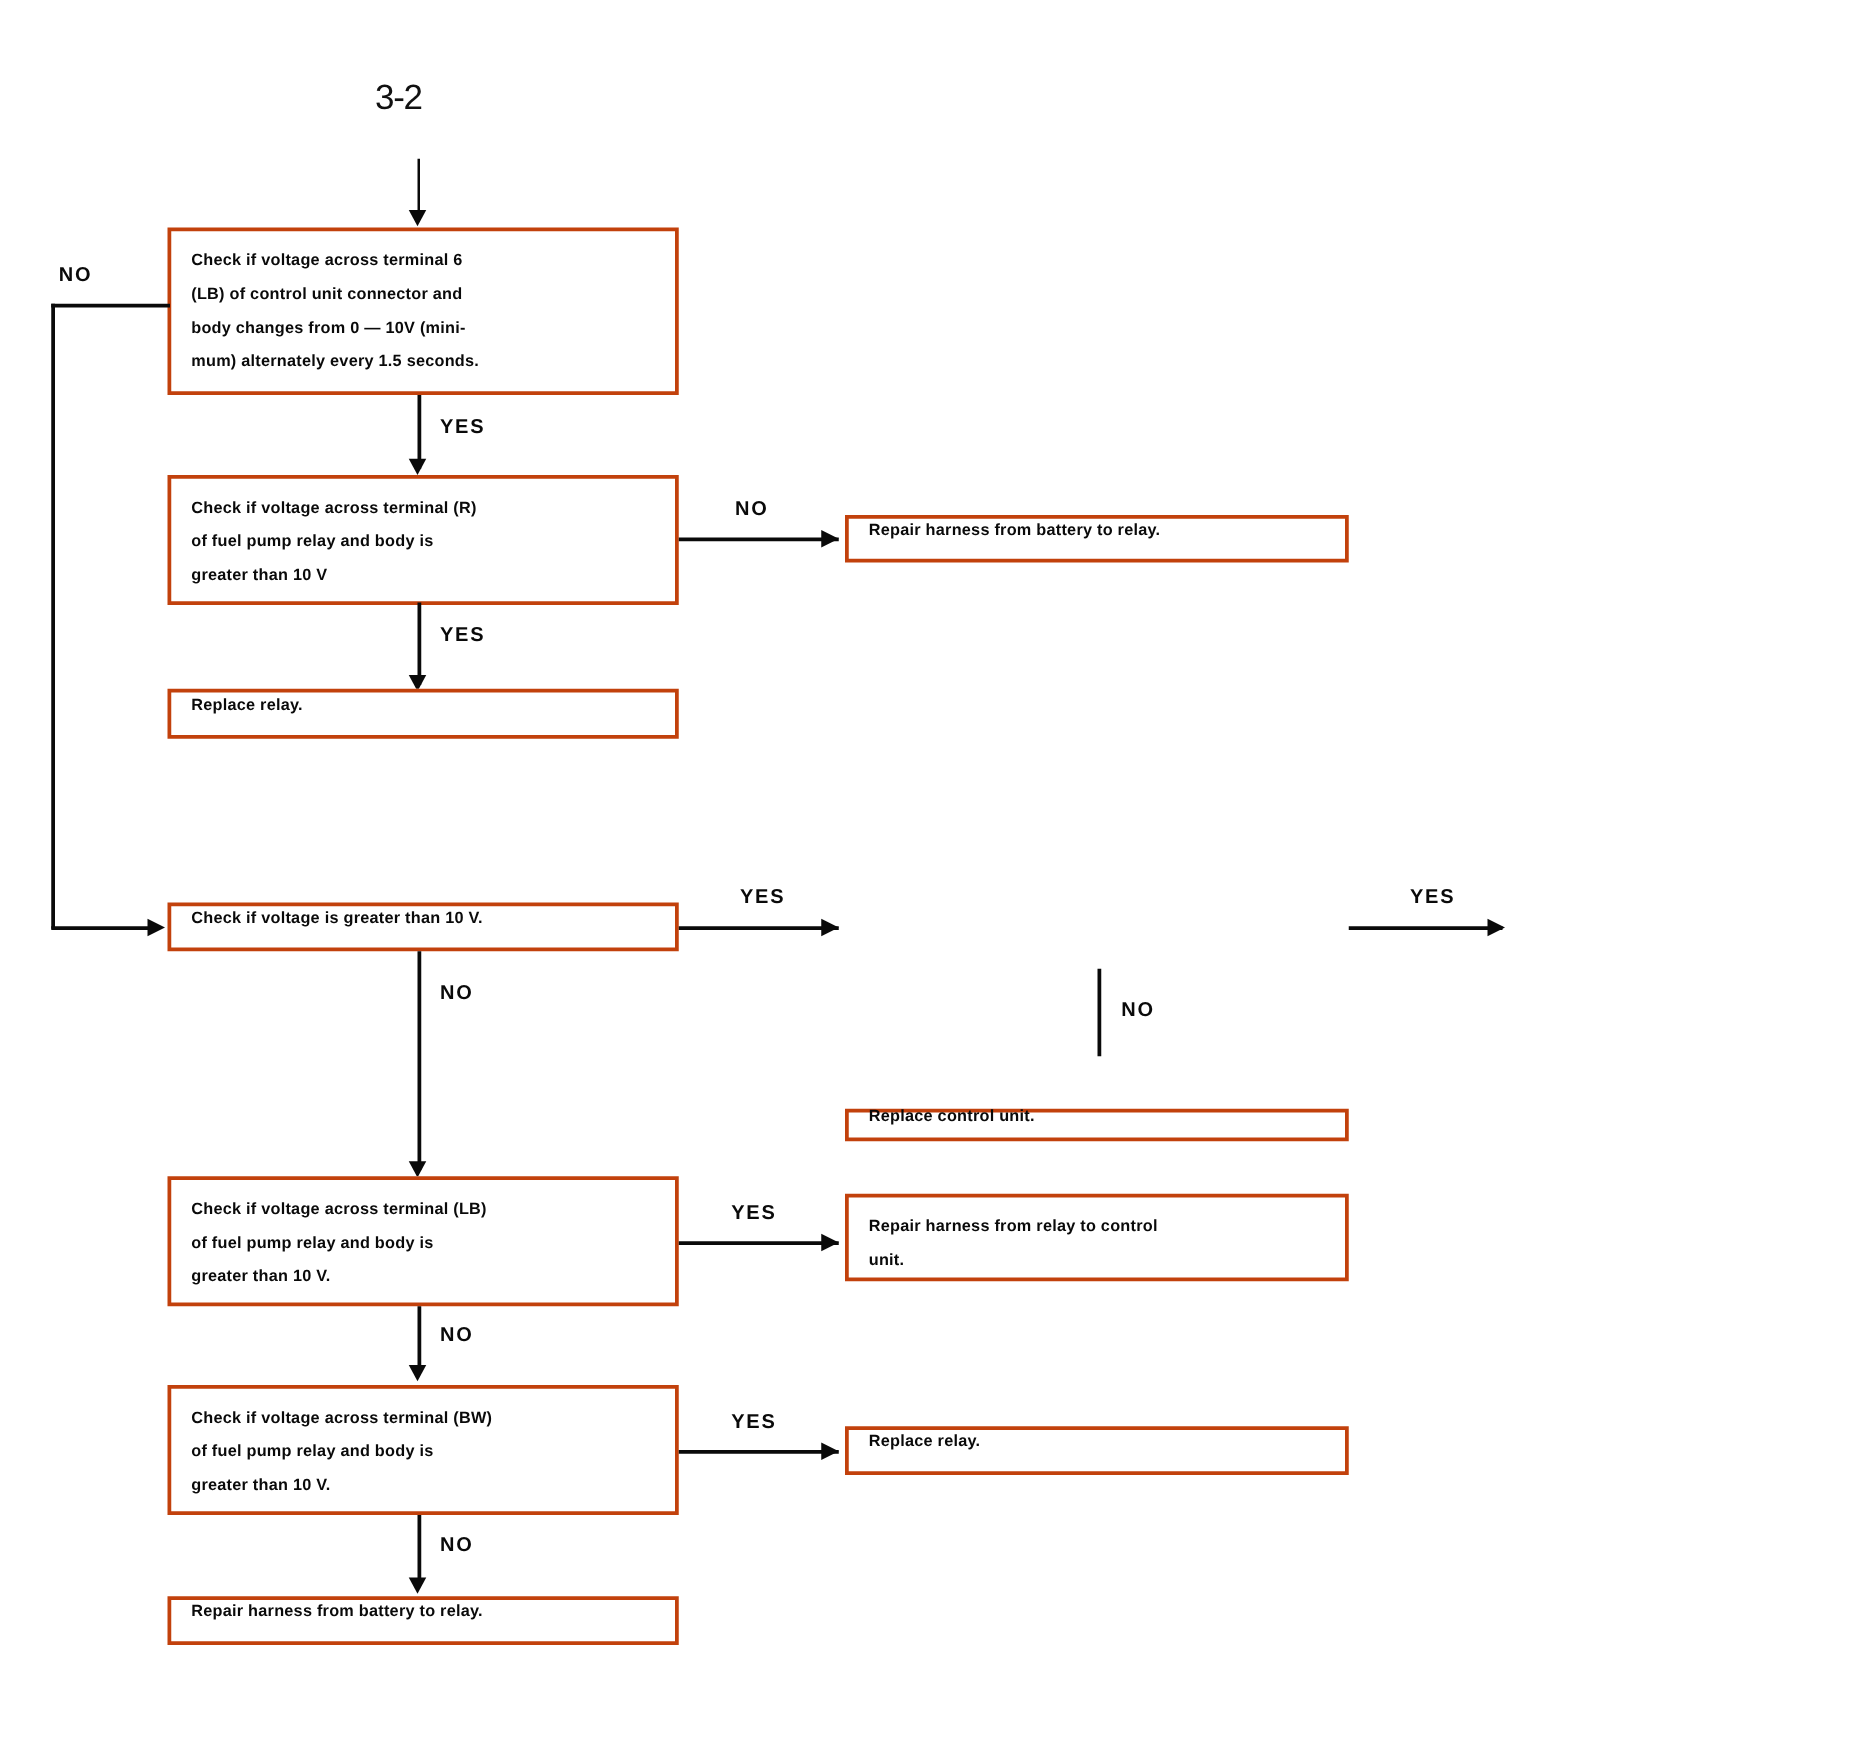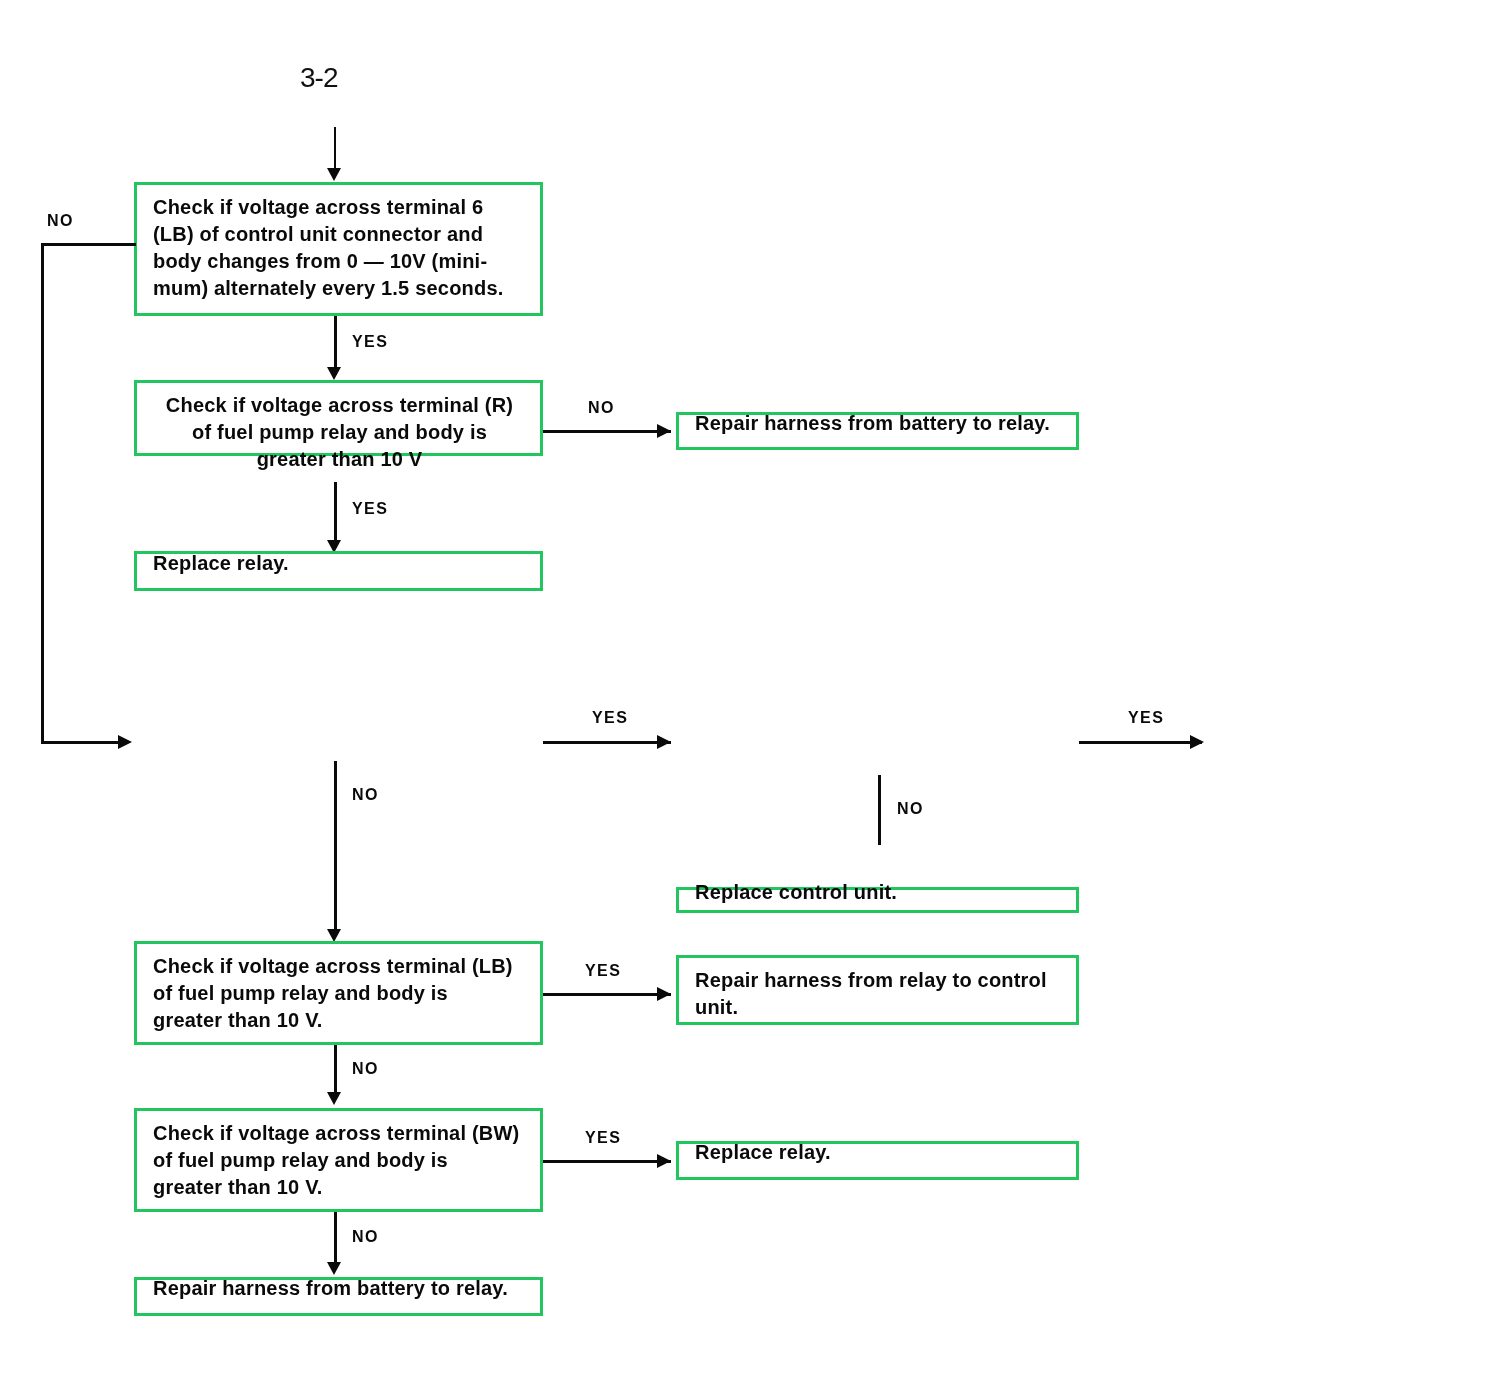--- a/index.html
+++ b/index.html
@@ -16,25 +16,25 @@
     width: 1490px;
     height: 1398px;
     background: #ffffff;
     overflow: hidden;
   }
 
   
   .box {
     position: absolute;
     box-sizing: border-box;
-    border: 3px solid #22c55e;
+    border: 3px solid #c2410c;
     background: #ffffff;
     color: #0a0a0a;
     font-family: "Liberation Sans", sans-serif;
-    font-size: 20px;
+    font-size: 13px;
     font-weight: 700;
     line-height: 27px;
     letter-spacing: 0.2px;
     padding: 9px 14px 6px 16px;
     white-space: pre-line;
   }
   .box.single {
     display: flex;
     align-items: center;
     padding-top: 0;
@@ -113,36 +113,37 @@
   <div class="branch-label" style="left:47px; top:212px;">NO</div>
   <div class="hline" style="left:41px; top:243px; width:95px;"></div>
   <div class="vline" style="left:41px; top:243px; height:500px;"></div>
   <div class="hline" style="left:41px; top:741px; width:79px;"></div>
   <div class="arrow-right" style="left:118px; top:735px;"></div>
 
   <div class="vline" style="left:334px; top:316px; height:59px;"></div>
   <div class="arrow-down" style="left:327px; top:367px;"></div>
   <div class="branch-label" style="left:352px; top:333px;">YES</div>
 
-  <div class="box" style="left:134px; top:380px; width:409px; height:76px;text-align:center;">Check if voltage across terminal (R)
+  <div class="box" style="left:134px; top:380px; width:409px; height:104px;">Check if voltage across terminal (R)
 of fuel pump relay and body is
 greater than 10 V</div>
 
   <div class="hline" style="left:543px; top:430px; width:128px;"></div>
   <div class="arrow-right" style="left:657px; top:424px;"></div>
   <div class="branch-label" style="left:588px; top:399px;">NO</div>
 
   <div class="box single" style="left:676px; top:412px; width:403px; height:38px;">Repair harness from battery to relay.</div>
 
   <div class="vline" style="left:334px; top:482px; height:66px;"></div>
   <div class="arrow-down" style="left:327px; top:540px;"></div>
   <div class="branch-label" style="left:352px; top:500px;">YES</div>
 
   <div class="box single" style="left:134px; top:551px; width:409px; height:40px;">Replace relay.</div>
 
+  <div class="box single" style="left:134px; top:722px; width:409px; height:39px;">Check if voltage is greater than 10 V.</div>
 
   <div class="hline" style="left:543px; top:741px; width:128px;"></div>
   <div class="arrow-right" style="left:657px; top:735px;"></div>
   <div class="branch-label" style="left:592px; top:709px;">YES</div>
 
 
   <div class="hline" style="left:1079px; top:741px; width:123px;"></div>
   <div class="arrow-right" style="left:1190px; top:735px;"></div>
   <div class="branch-label" style="left:1128px; top:709px;">YES</div>
 

